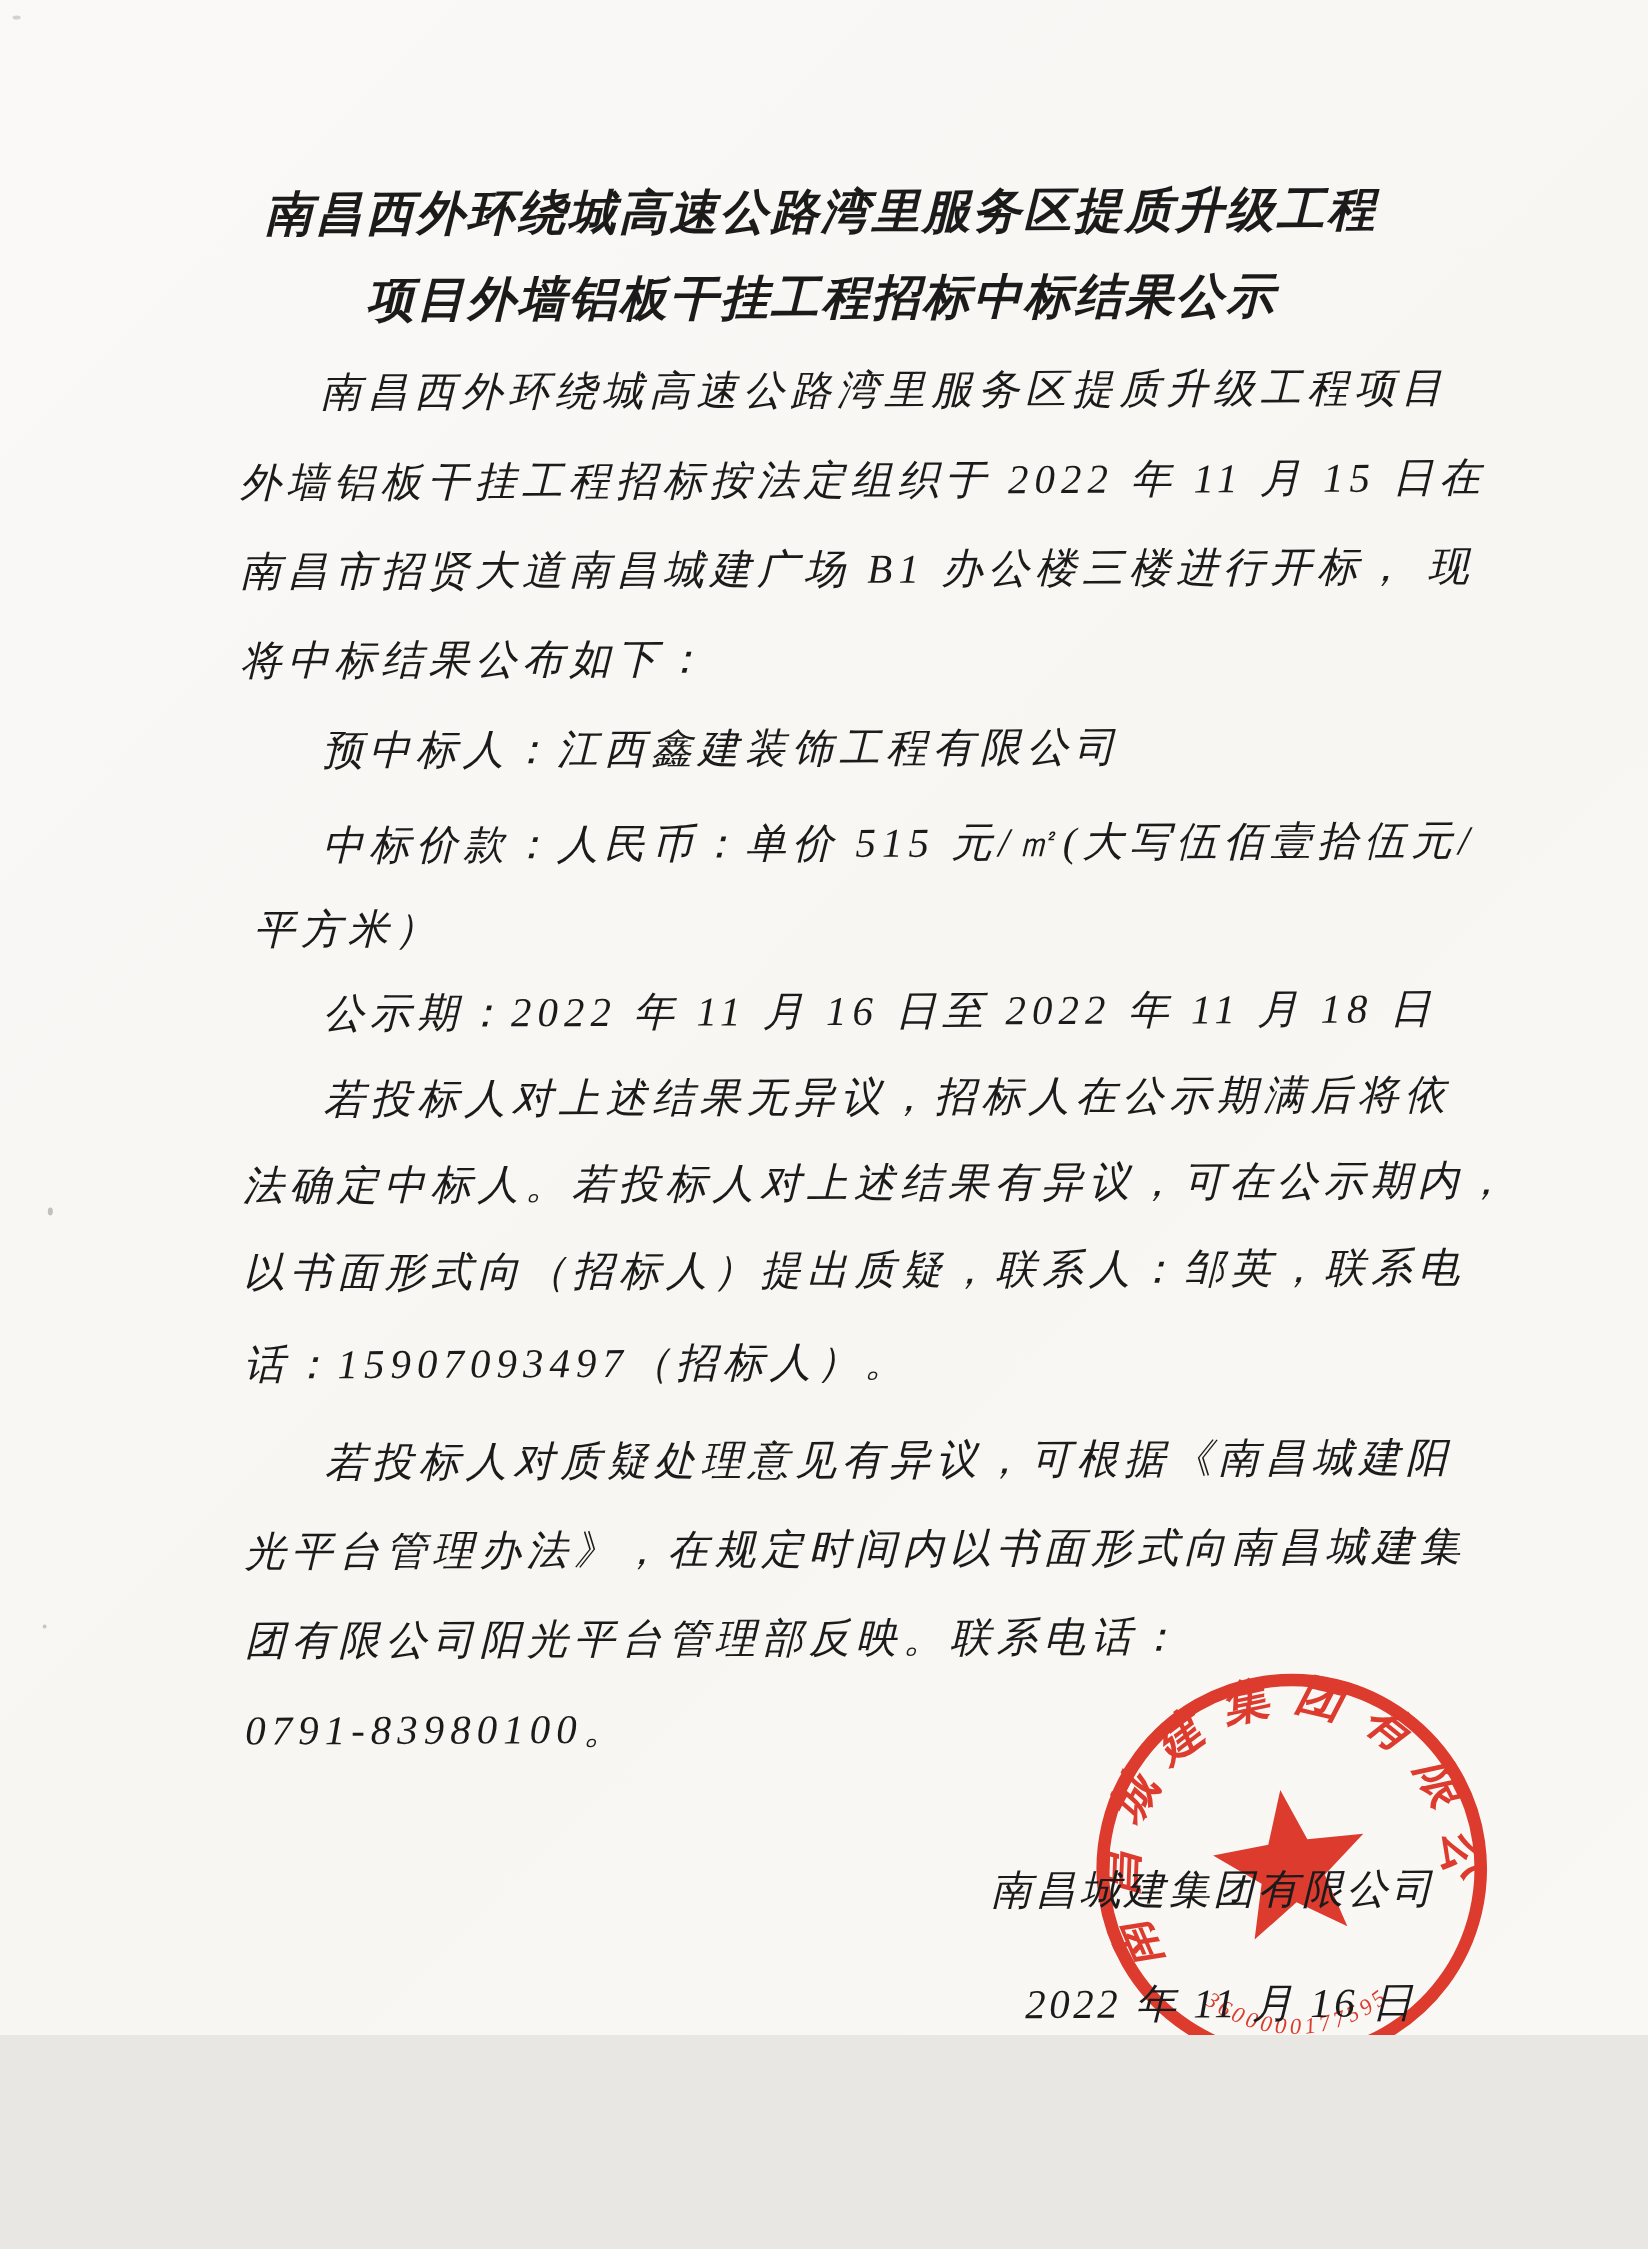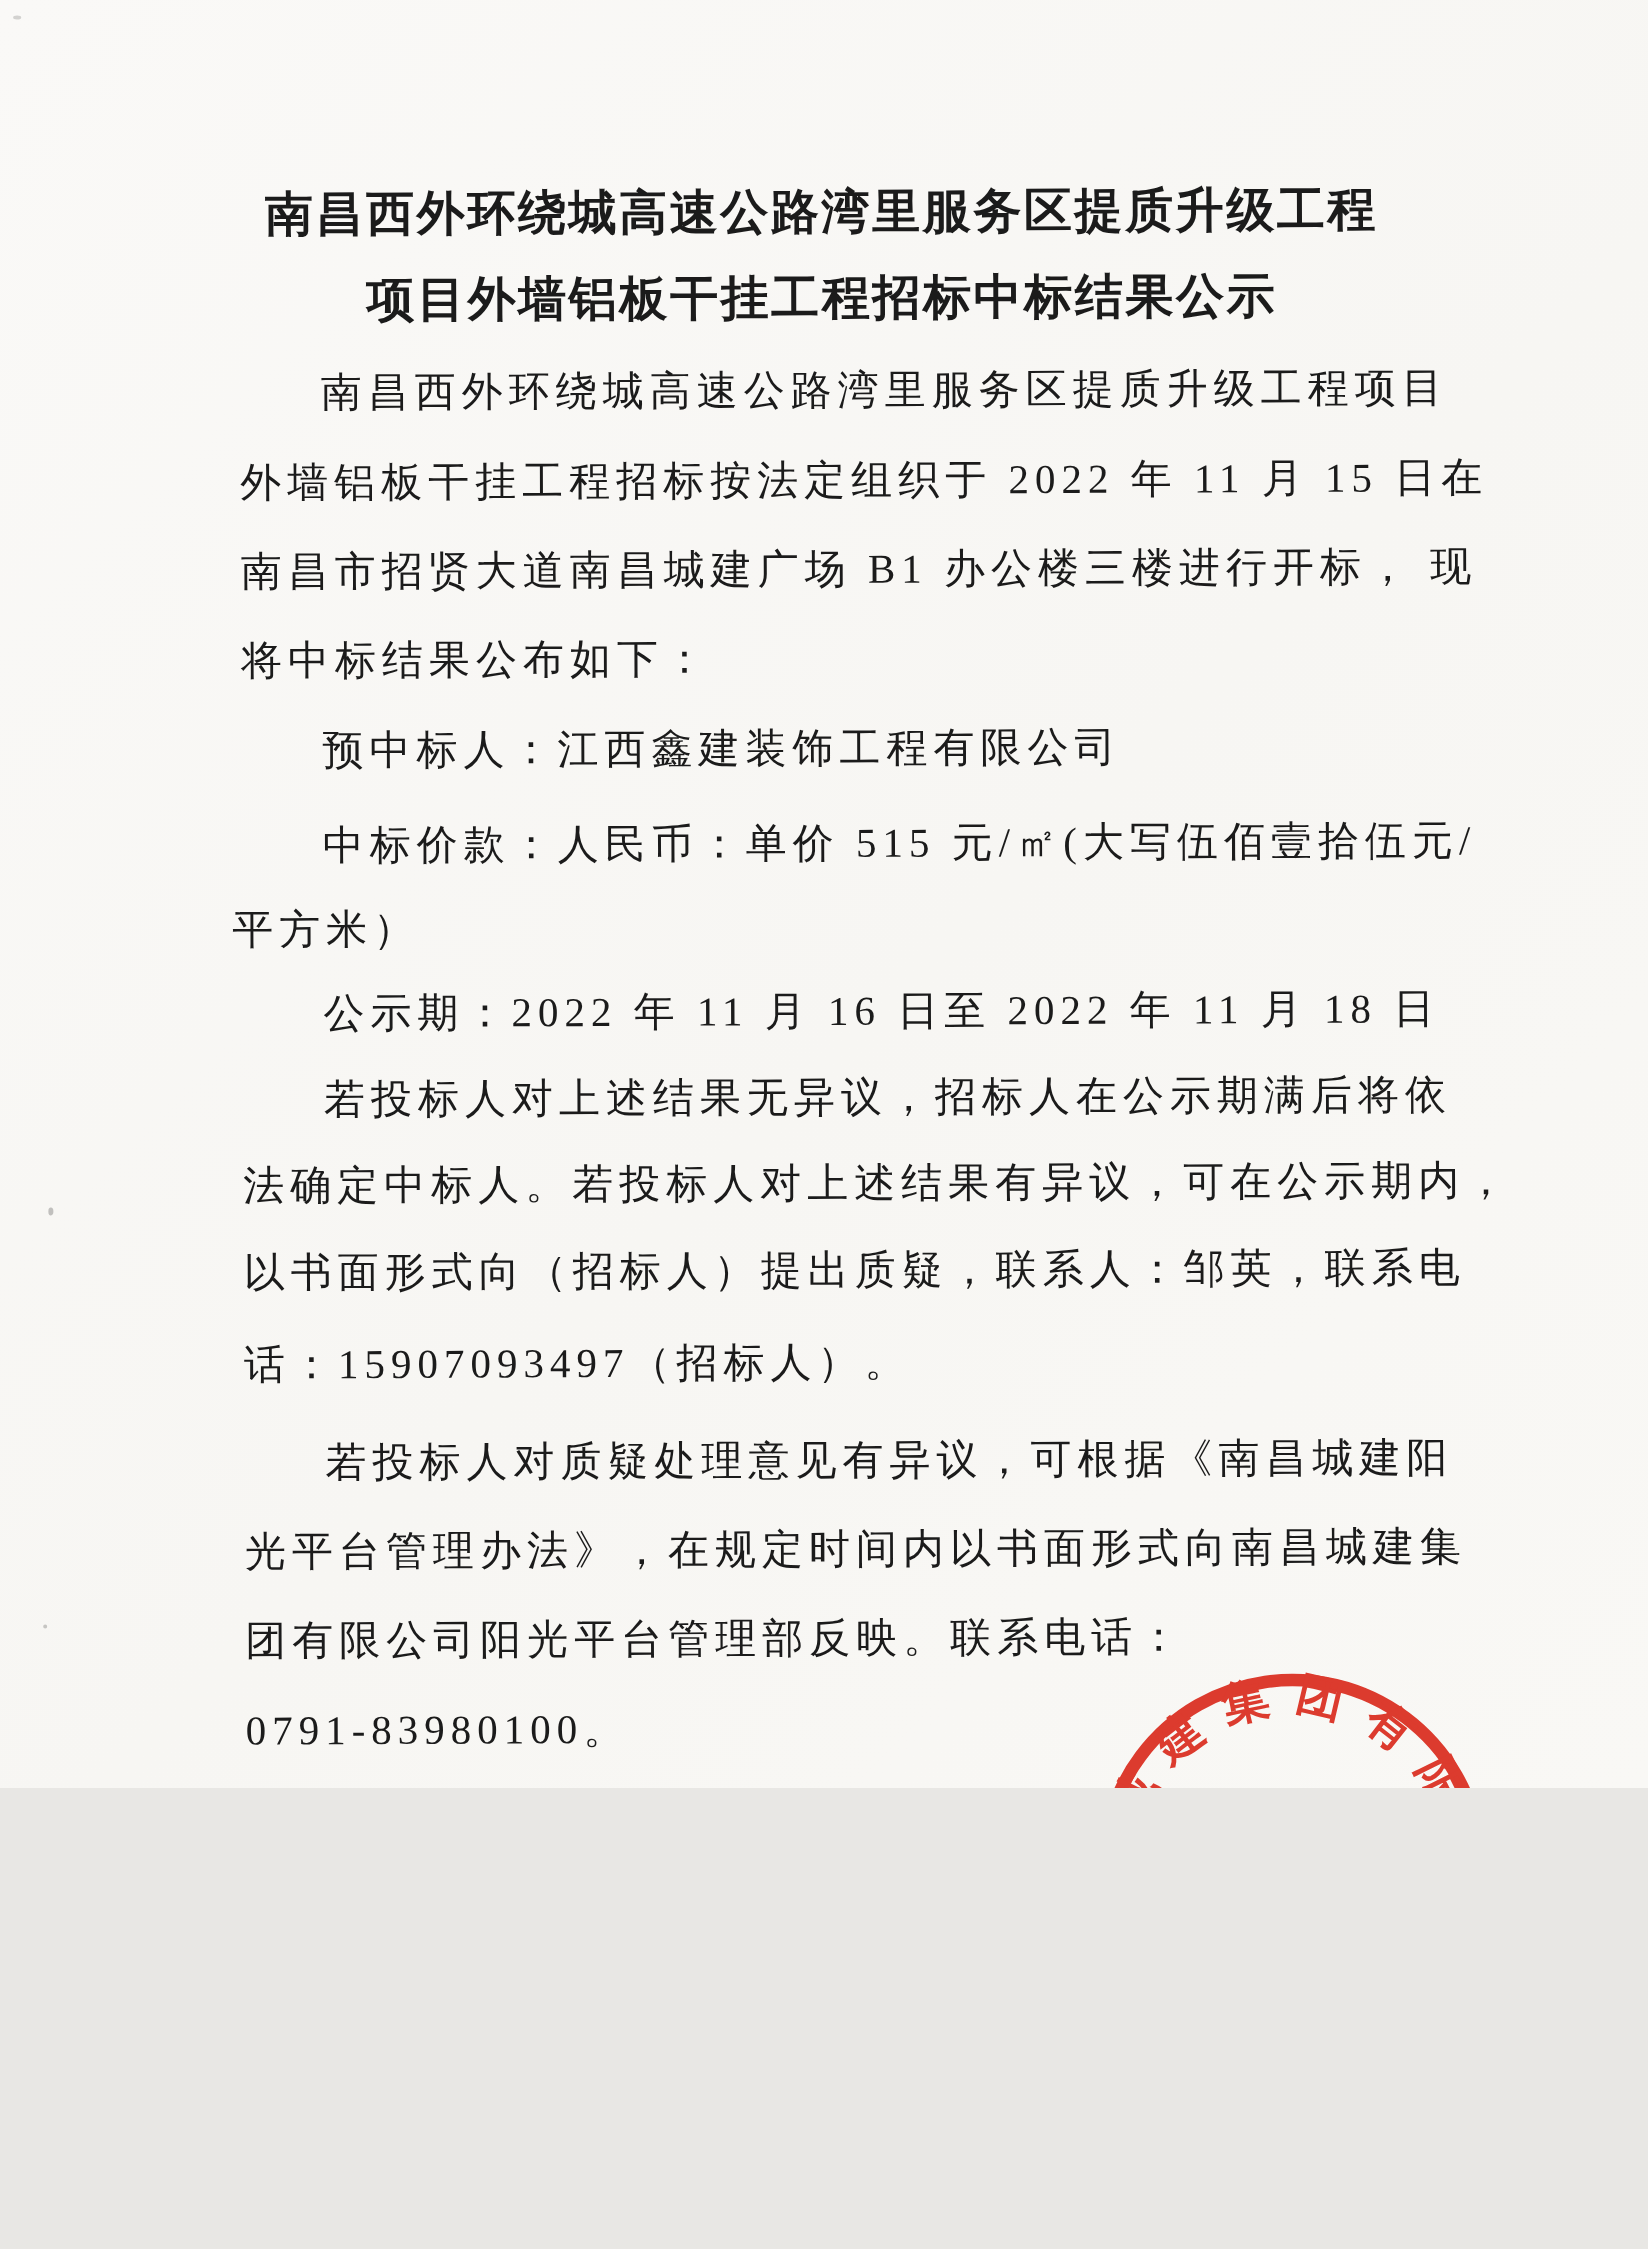--- a/index.html
+++ b/index.html
@@ -1,23 +1,24 @@
 <!DOCTYPE html>
 <html style="font-size:14px"><head>
 <meta charset="utf-8">
 <style>
   html,body{margin:0;padding:0;background:#e8e7e4;}
   .page{
     position:relative;
-    width:1649px;height:1788px;
+    width:1649px;height:2035px;
     margin:0 auto;
     background:linear-gradient(135deg,#faf9f7 0%,#f7f6f3 55%,#f9f8f5 100%);
     overflow:hidden;
     font-family:"Liberation Serif","DejaVu Serif",serif;
     color:#1b1b1b;
+    font-style:italic;
   }
   .tilt{position:absolute;inset:0;transform:rotate(-0.25deg);}
   .title-line{
     position:absolute;left:0;width:100%;
     text-align:center;
     font-size:48px;font-weight:bold;
     letter-spacing:2.6px;white-space:nowrap;
   }
   .bline{
     position:absolute;
@@ -46,21 +47,21 @@
 
     <div class="title-line" style="top:180px;">南昌西外环绕城高速公路湾里服务区提质升级工程</div>
     <div class="title-line" style="top:266px;">项目外墙铝板干挂工程招标中标结果公示</div>
 
     <div class="bline" style="top:360px;left:323px;">南昌西外环绕城高速公路湾里服务区提质升级工程项目</div>
     <div class="bline" style="top:450px;left:242px;">外墙铝板干挂工程招标按法定组织于 2022 年 11 月 15 日在</div>
     <div class="bline" style="top:539px;left:242px;">南昌市招贤大道南昌城建广场 B1 办公楼三楼进行开标， 现</div>
     <div class="bline" style="top:628px;left:242px;">将中标结果公布如下：</div>
     <div class="bline" style="top:718px;left:323px;">预中标人：江西鑫建装饰工程有限公司</div>
     <div class="bline" style="top:813px;left:323px;">中标价款：人民币：单价 515 元/㎡(大写伍佰壹拾伍元/</div>
-    <div class="bline" style="top:897px;left:232px;">平方米）</div>
+    <div class="bline" style="top:897px;left:254px;">平方米）</div>
     <div class="bline" style="top:981px;left:323px;">公示期：2022 年 11 月 16 日至 2022 年 11 月 18 日</div>
     <div class="bline" style="top:1067px;left:323px;">若投标人对上述结果无异议，招标人在公示期满后将依</div>
     <div class="bline" style="top:1153px;left:242px;">法确定中标人。若投标人对上述结果有异议，可在公示期内，</div>
     <div class="bline" style="top:1240px;left:242px;">以书面形式向（招标人）提出质疑，联系人：邹英，联系电</div>
     <div class="bline" style="top:1332px;left:242px;">话：15907093497（招标人）。</div>
     <div class="bline" style="top:1430px;left:323px;">若投标人对质疑处理意见有异议，可根据《南昌城建阳</div>
     <div class="bline" style="top:1519px;left:242px;">光平台管理办法》，在规定时间内以书面形式向南昌城建集</div>
     <div class="bline" style="top:1608px;left:242px;">团有限公司阳光平台管理部反映。联系电话：</div>
     <div class="bline" style="top:1698px;left:242px;">0791-83980100。</div>
 

